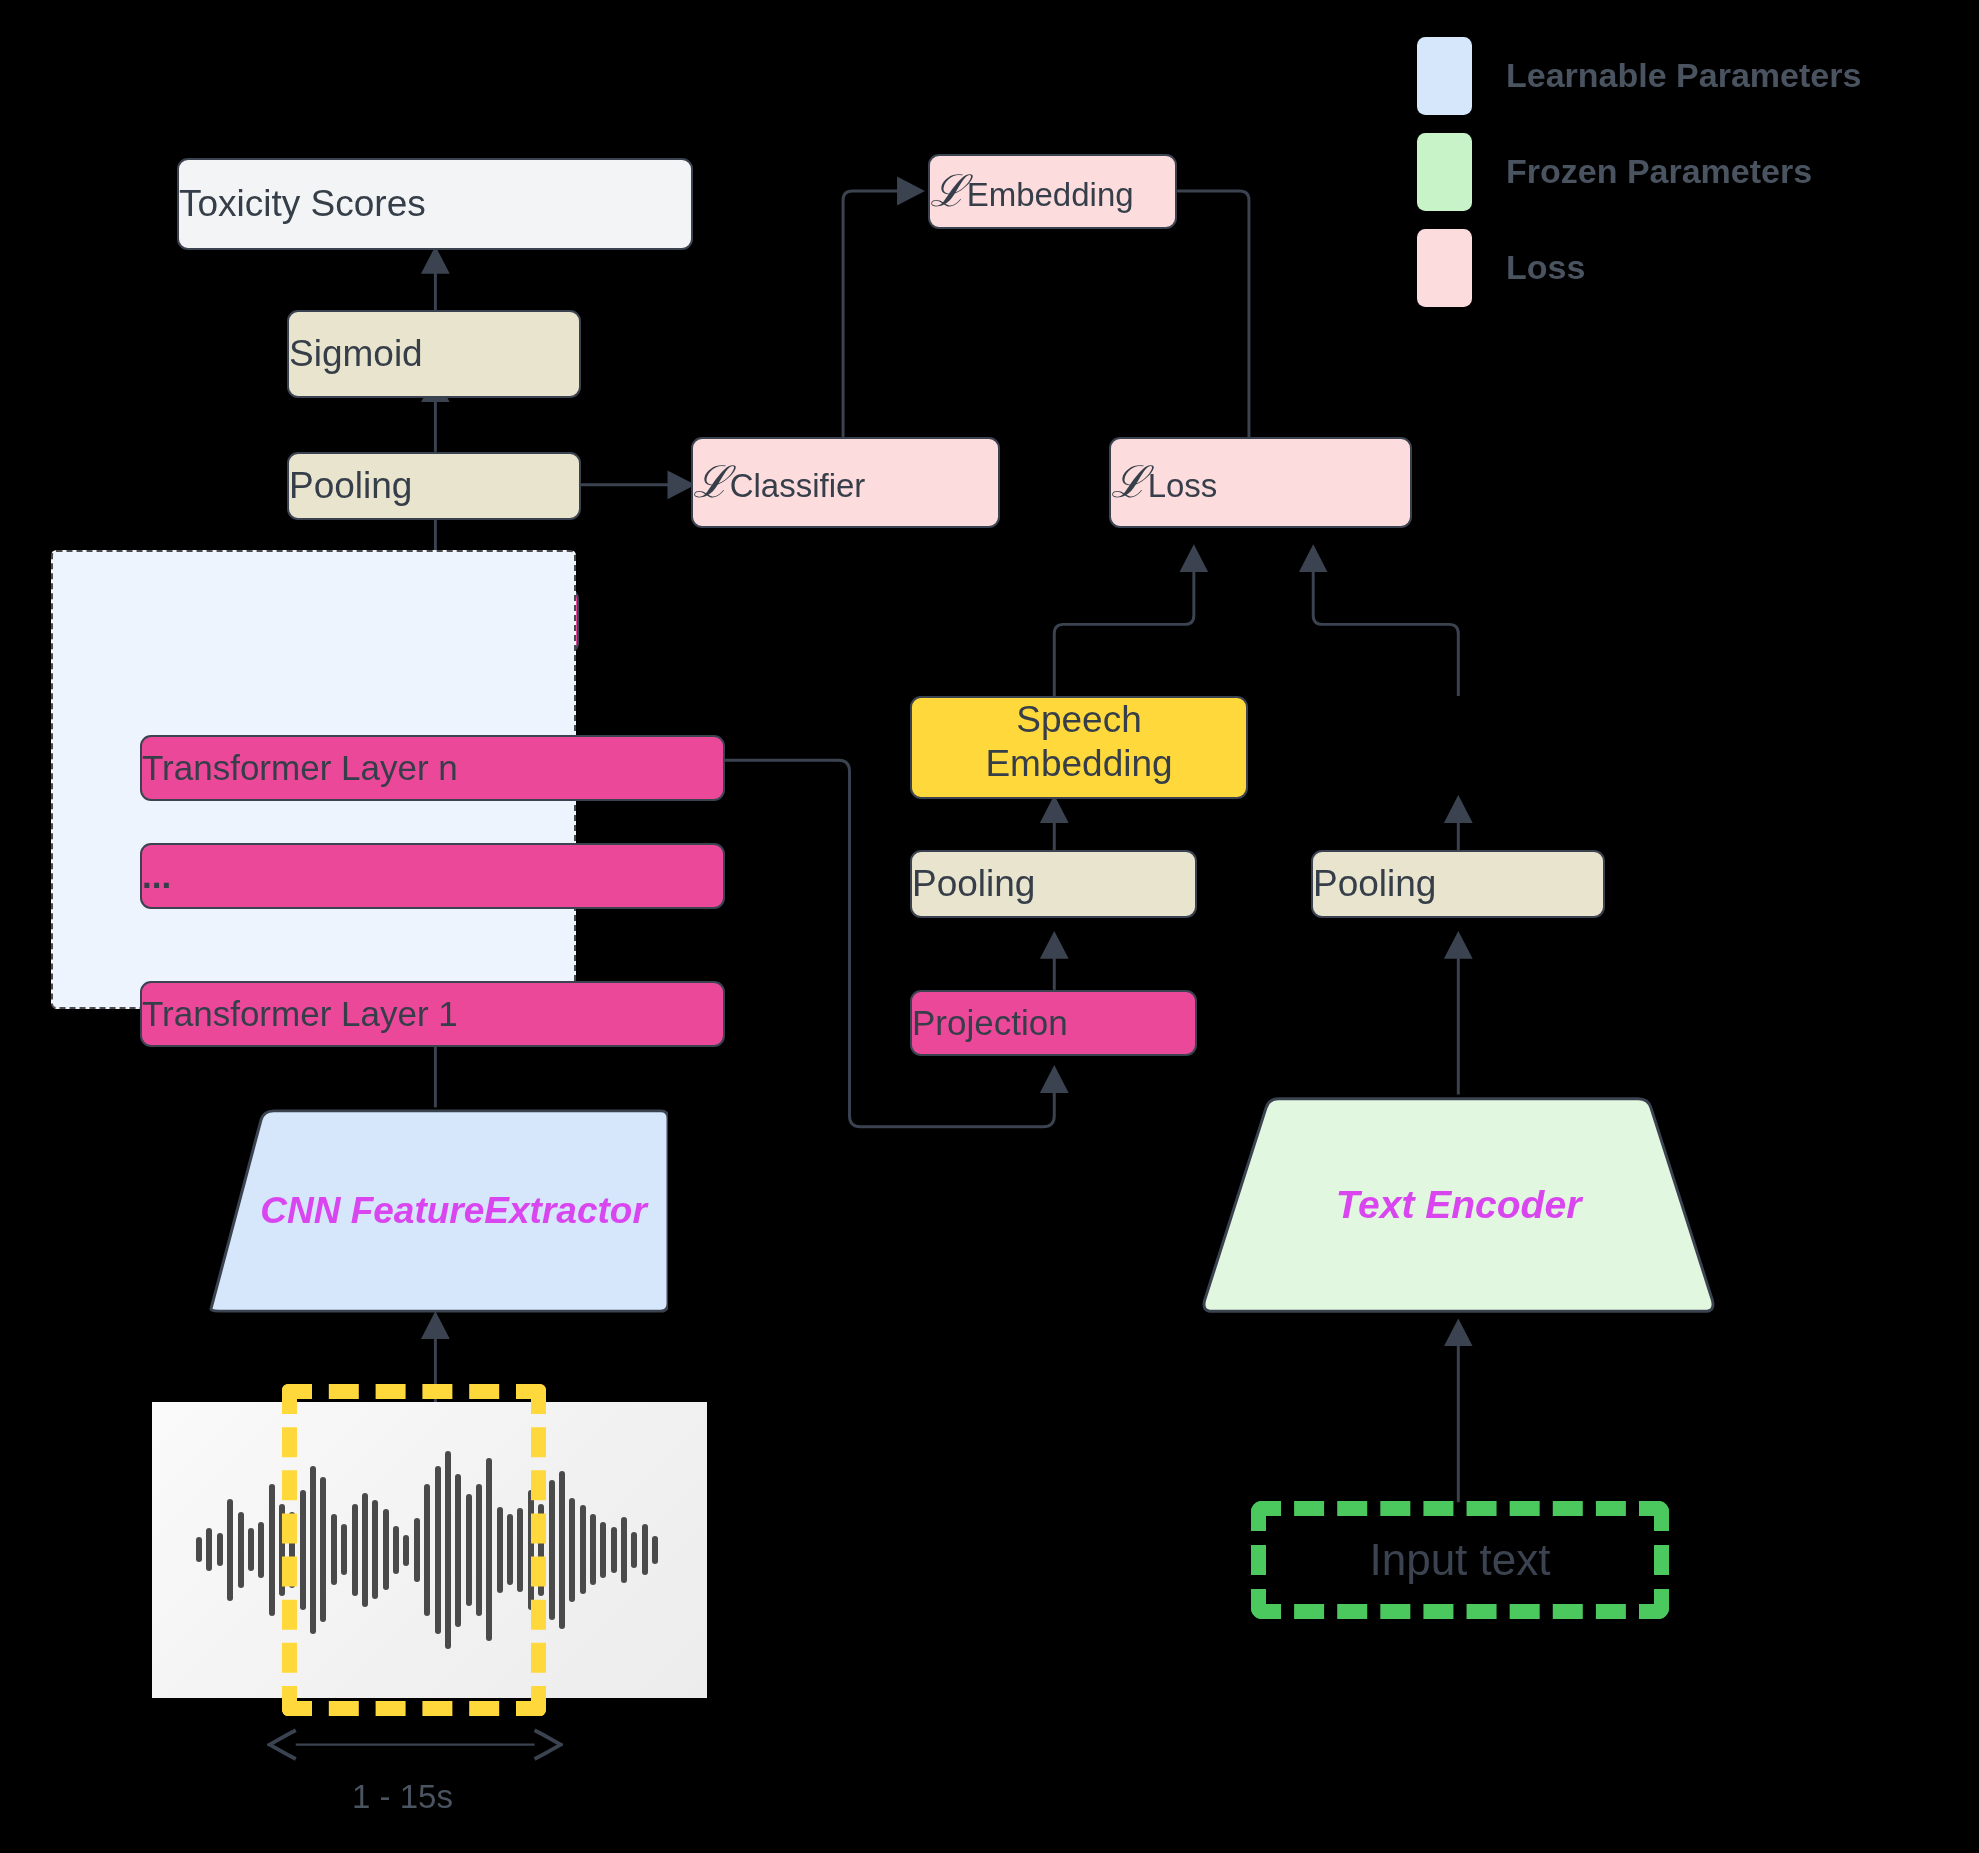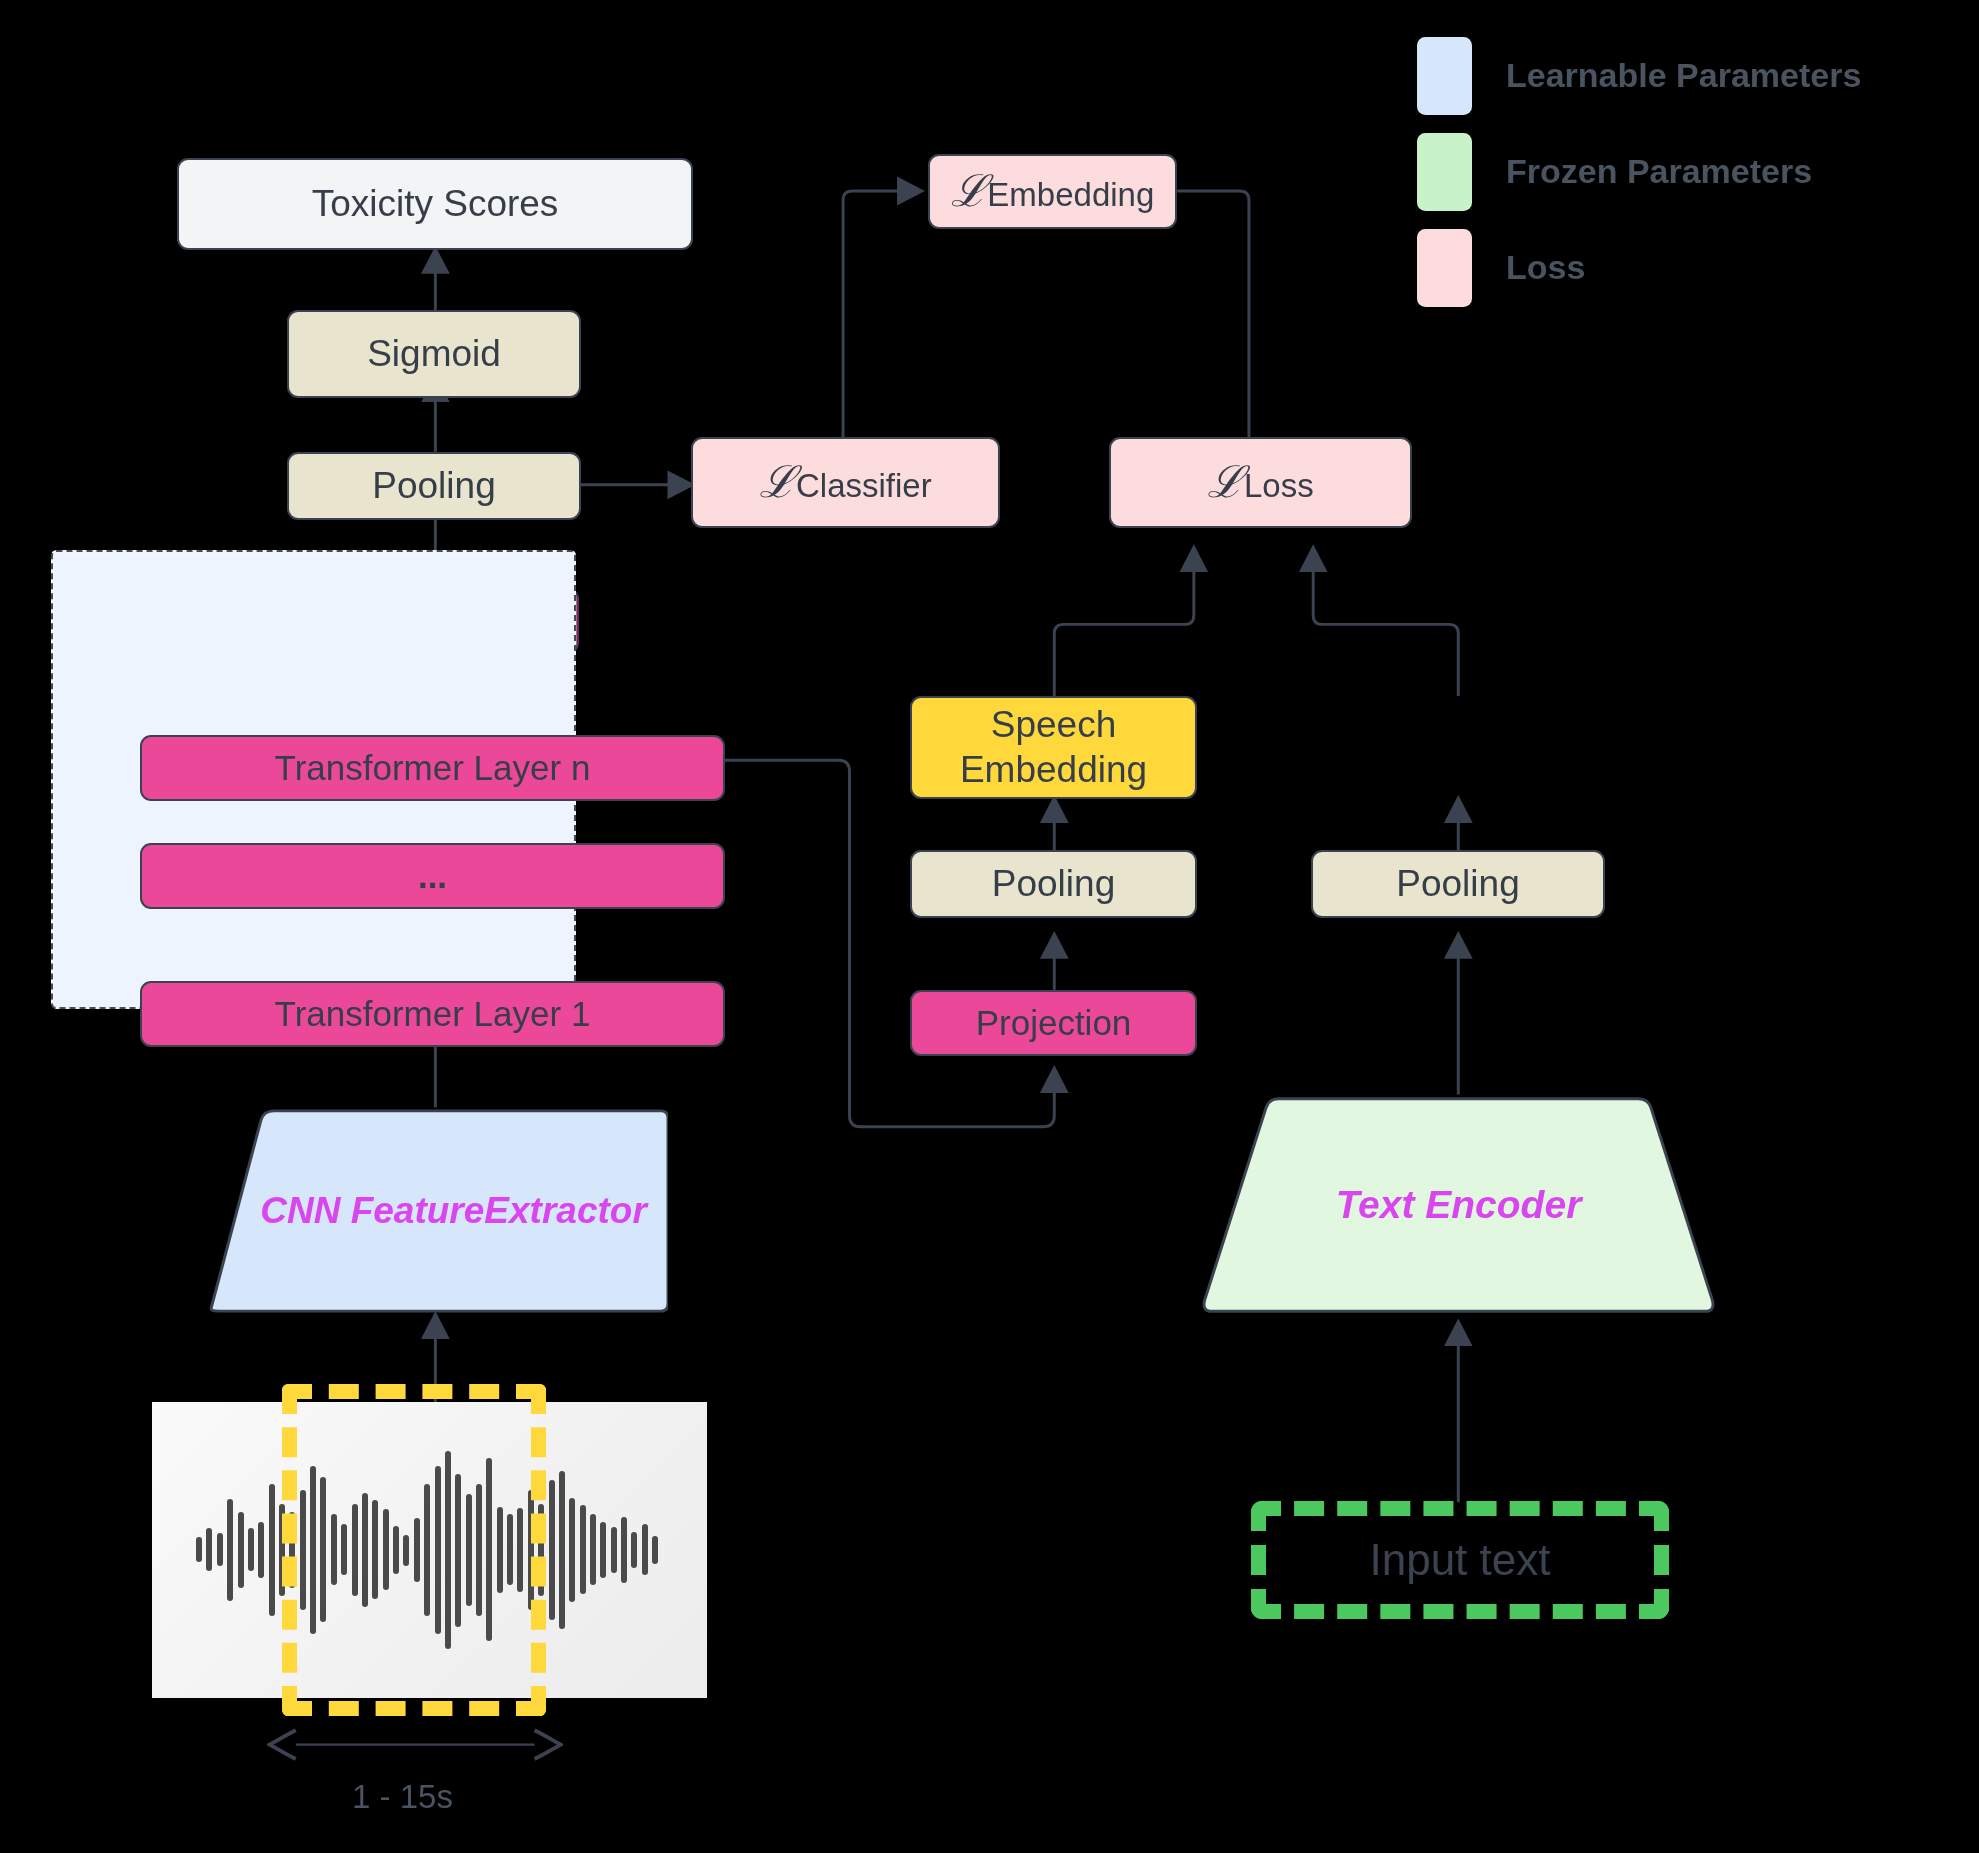--- a/index.html
+++ b/index.html
@@ -1,21 +1,21 @@
 <!DOCTYPE html>
 <html style="font-size:14.7px"><head>
 <meta charset="utf-8">
 <style>
   html,body{margin:0;padding:0;background:#000;}
   body{width:1980px;height:1853px;overflow:hidden;
        font-family:"Liberation Sans","DejaVu Sans",sans-serif;}
   #stage{position:relative;width:1980px;height:1853px;background:#000;}
 
   .node{position:absolute;box-sizing:border-box;display:flex;align-items:center;
-        justify-content:center;text-align:center;border:2.8px solid #3b4351;
+        justify-content:flex-start;text-align:center;border:2.8px solid #3b4351;
         border-radius:11px;color:#353e49;line-height:1.2;}
   .node.lbl2{flex-direction:column;}
 
   .learn{background:#ec4899;}
   .loss{background:#fcdcdc;}
   .beige{background:#e9e4cd;}
   .plain{background:#f2f4f6;}
   .yellowbox{background:#ffd93b;}
   .greenbox{background:#4cc95e;}
 
@@ -168,21 +168,21 @@
       <span style="font-family:'DejaVu Serif',serif;font-style:italic;font-size:44px;">ℒ</span><span style="font-size:33px;">Classifier</span>
     </span>
   </div>
 
   <div class="node loss" style="left:1109px;top:437px;width:303px;height:91px;font-size:37px;">
     <span>
       <span style="font-family:'DejaVu Serif',serif;font-style:italic;font-size:44px;">ℒ</span><span style="font-size:33px;">Loss</span>
     </span>
   </div>
 
-  <div class="node lbl2 yellowbox" style="left:910px;top:696px;width:287px;height:103px;font-size:37px;">
+  <div class="node lbl2 yellowbox" style="left:910px;top:696px;width:338px;height:103px;font-size:37px;">
     <span>Speech</span>
     <span>Embedding</span>
   </div>
 
   <div class="node beige" style="left:910px;top:850px;width:287px;height:68px;font-size:37px;">
     <span>Pooling</span>
   </div>
 
   <div class="node learn" style="left:910px;top:990px;width:287px;height:66px;font-size:35px;">
     <span>Projection</span>

